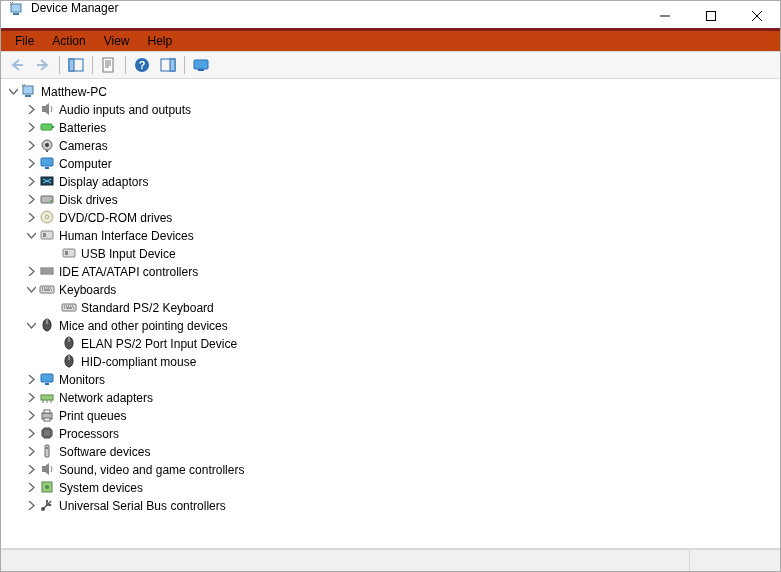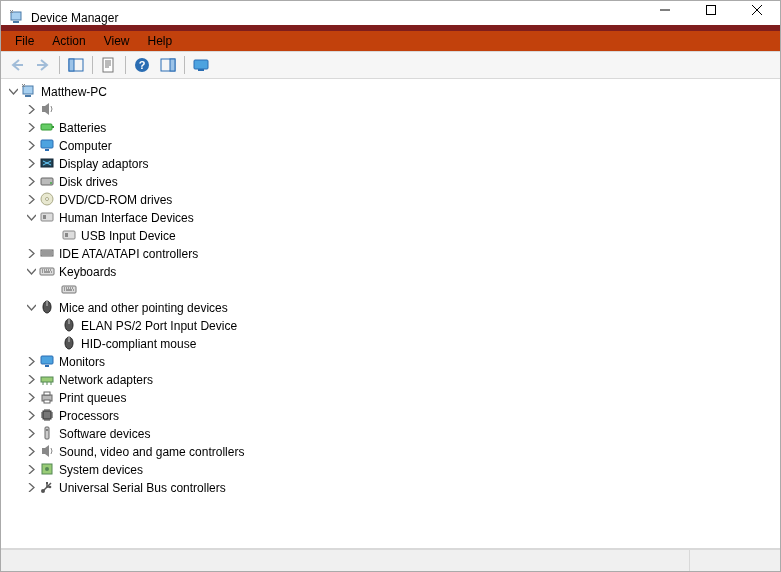--- a/index.html
+++ b/index.html
@@ -13,24 +13,24 @@
     height: 572px;
     border: 1px solid #aaa;
     display: flex;
     flex-direction: column;
     overflow: hidden;
   }
   
   .titlebar {
     height: 30px;
     display: flex;
-    align-items: flex-end;
+    align-items: flex-start;
     padding: 0 0 0 8px;
     background: #fff;
-    border-bottom: 6px solid #7f1d1d;
+    border-bottom: 3px solid #7f1d1d;
   }
   .titlebar .app-icon { width:16px; height:16px; margin-right:6px; color:#555; }
   .titlebar .title { flex: 0 0 auto; color:#000; }
   .titlebar .spacer { flex: 1; }
   .winbtn {
     width: 46px; height: 30px;
     display:flex; align-items:center; justify-content:center;
     color:#333;
   }
   .winbtn svg { width:10px; height:10px; }
@@ -330,34 +330,49 @@
       <span class="expander">
         <svg viewBox="0 0 9 9">
           <use href="#ic-chevron-right"></use>
         </svg>
       </span>
       <span class="node-icon">
         <svg viewBox="0 0 16 16">
           <use href="#dev-audio"></use>
         </svg>
       </span>
+      <span class="node-label">Audio inputs and outputs</span>
     </div>
     <div class="tree-row">
       <span class="indent" style="width:22px"></span>
       <span class="expander">
         <svg viewBox="0 0 9 9">
           <use href="#ic-chevron-right"></use>
         </svg>
       </span>
       <span class="node-icon">
         <svg viewBox="0 0 16 16">
           <use href="#dev-battery"></use>
         </svg>
       </span>
       <span class="node-label">Batteries</span>
+    </div>
+    <div class="tree-row">
+      <span class="indent" style="width:22px"></span>
+      <span class="expander">
+        <svg viewBox="0 0 9 9">
+          <use href="#ic-chevron-right"></use>
+        </svg>
+      </span>
+      <span class="node-icon">
+        <svg viewBox="0 0 16 16">
+          <use href="#dev-camera"></use>
+        </svg>
+      </span>
+      <span class="node-label">Cameras</span>
     </div>
     <div class="tree-row">
       <span class="indent" style="width:22px"></span>
       <span class="expander">
         <svg viewBox="0 0 9 9">
           <use href="#ic-chevron-right"></use>
         </svg>
       </span>
       <span class="node-icon">
         <svg viewBox="0 0 16 16">
@@ -461,20 +476,21 @@
       <span class="node-label">Keyboards</span>
     </div>
     <div class="tree-row">
       <span class="indent" style="width:44px"></span>
       <span class="expander none"></span>
       <span class="node-icon">
         <svg viewBox="0 0 16 16">
           <use href="#dev-keyboard"></use>
         </svg>
       </span>
+      <span class="node-label">Standard PS/2 Keyboard</span>
     </div>
     <div class="tree-row">
       <span class="indent" style="width:22px"></span>
       <span class="expander">
         <svg viewBox="0 0 9 9">
           <use href="#ic-chevron-down"></use>
         </svg>
       </span>
       <span class="node-icon">
         <svg viewBox="0 0 16 16">

